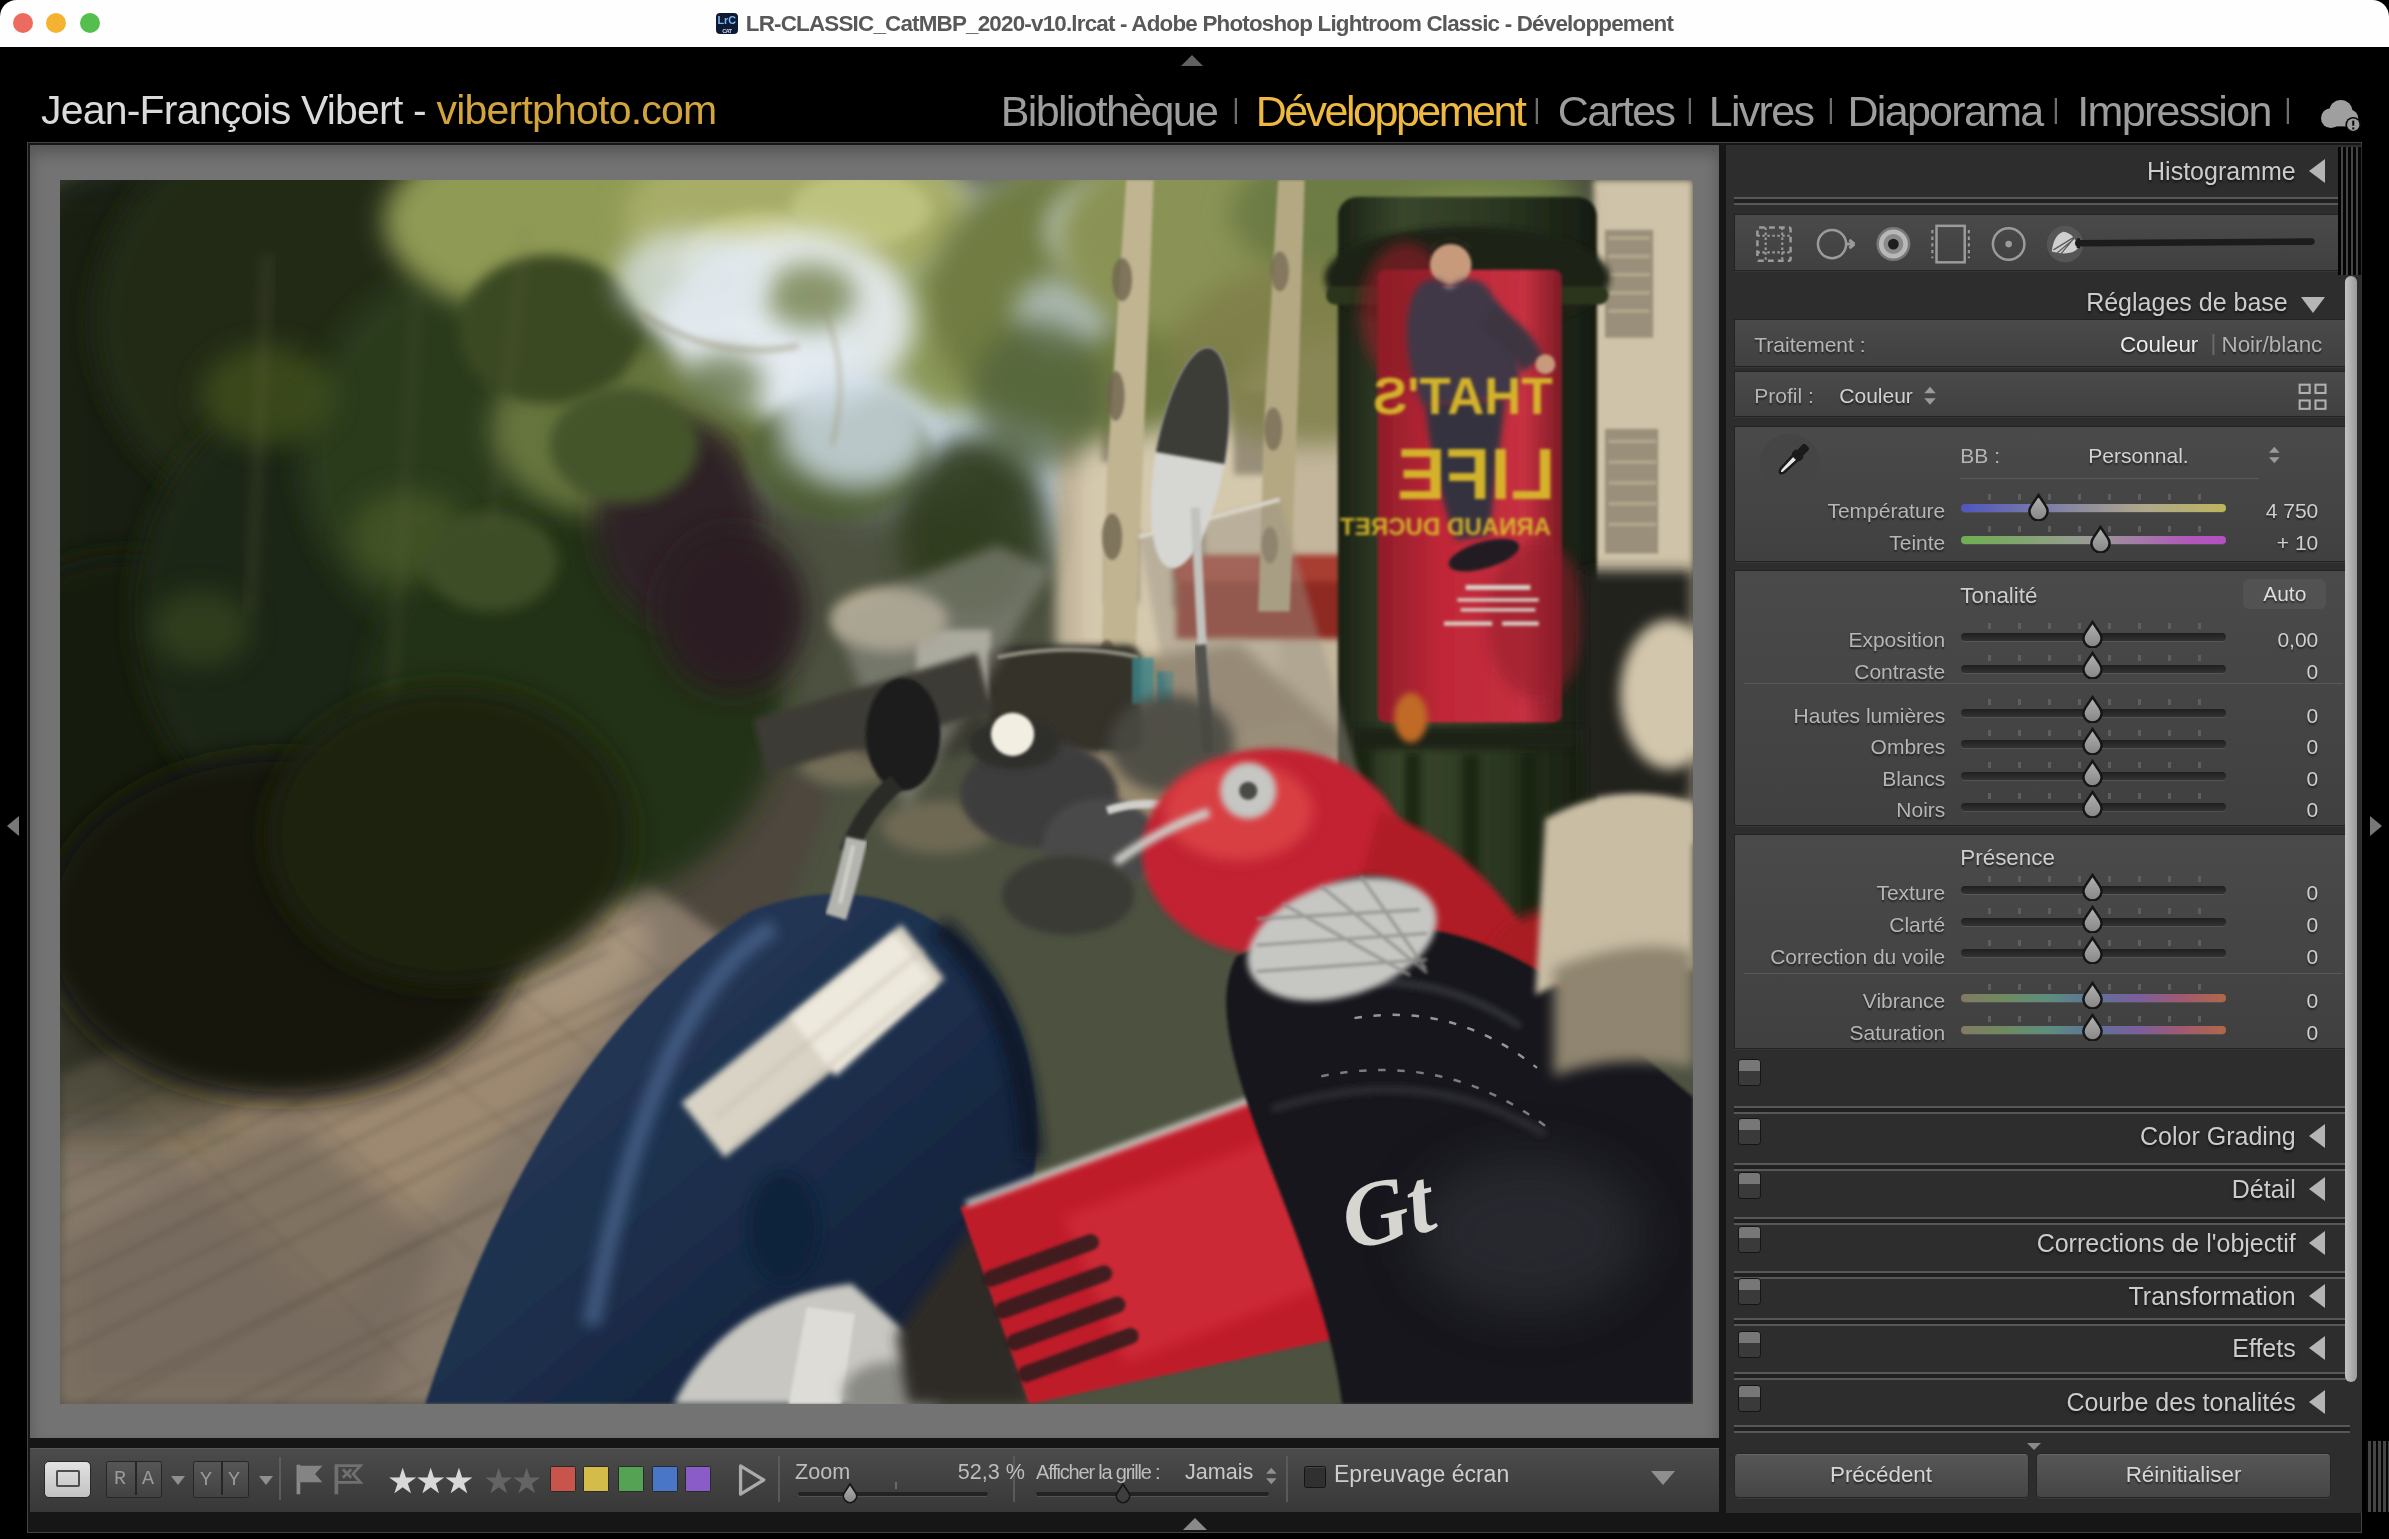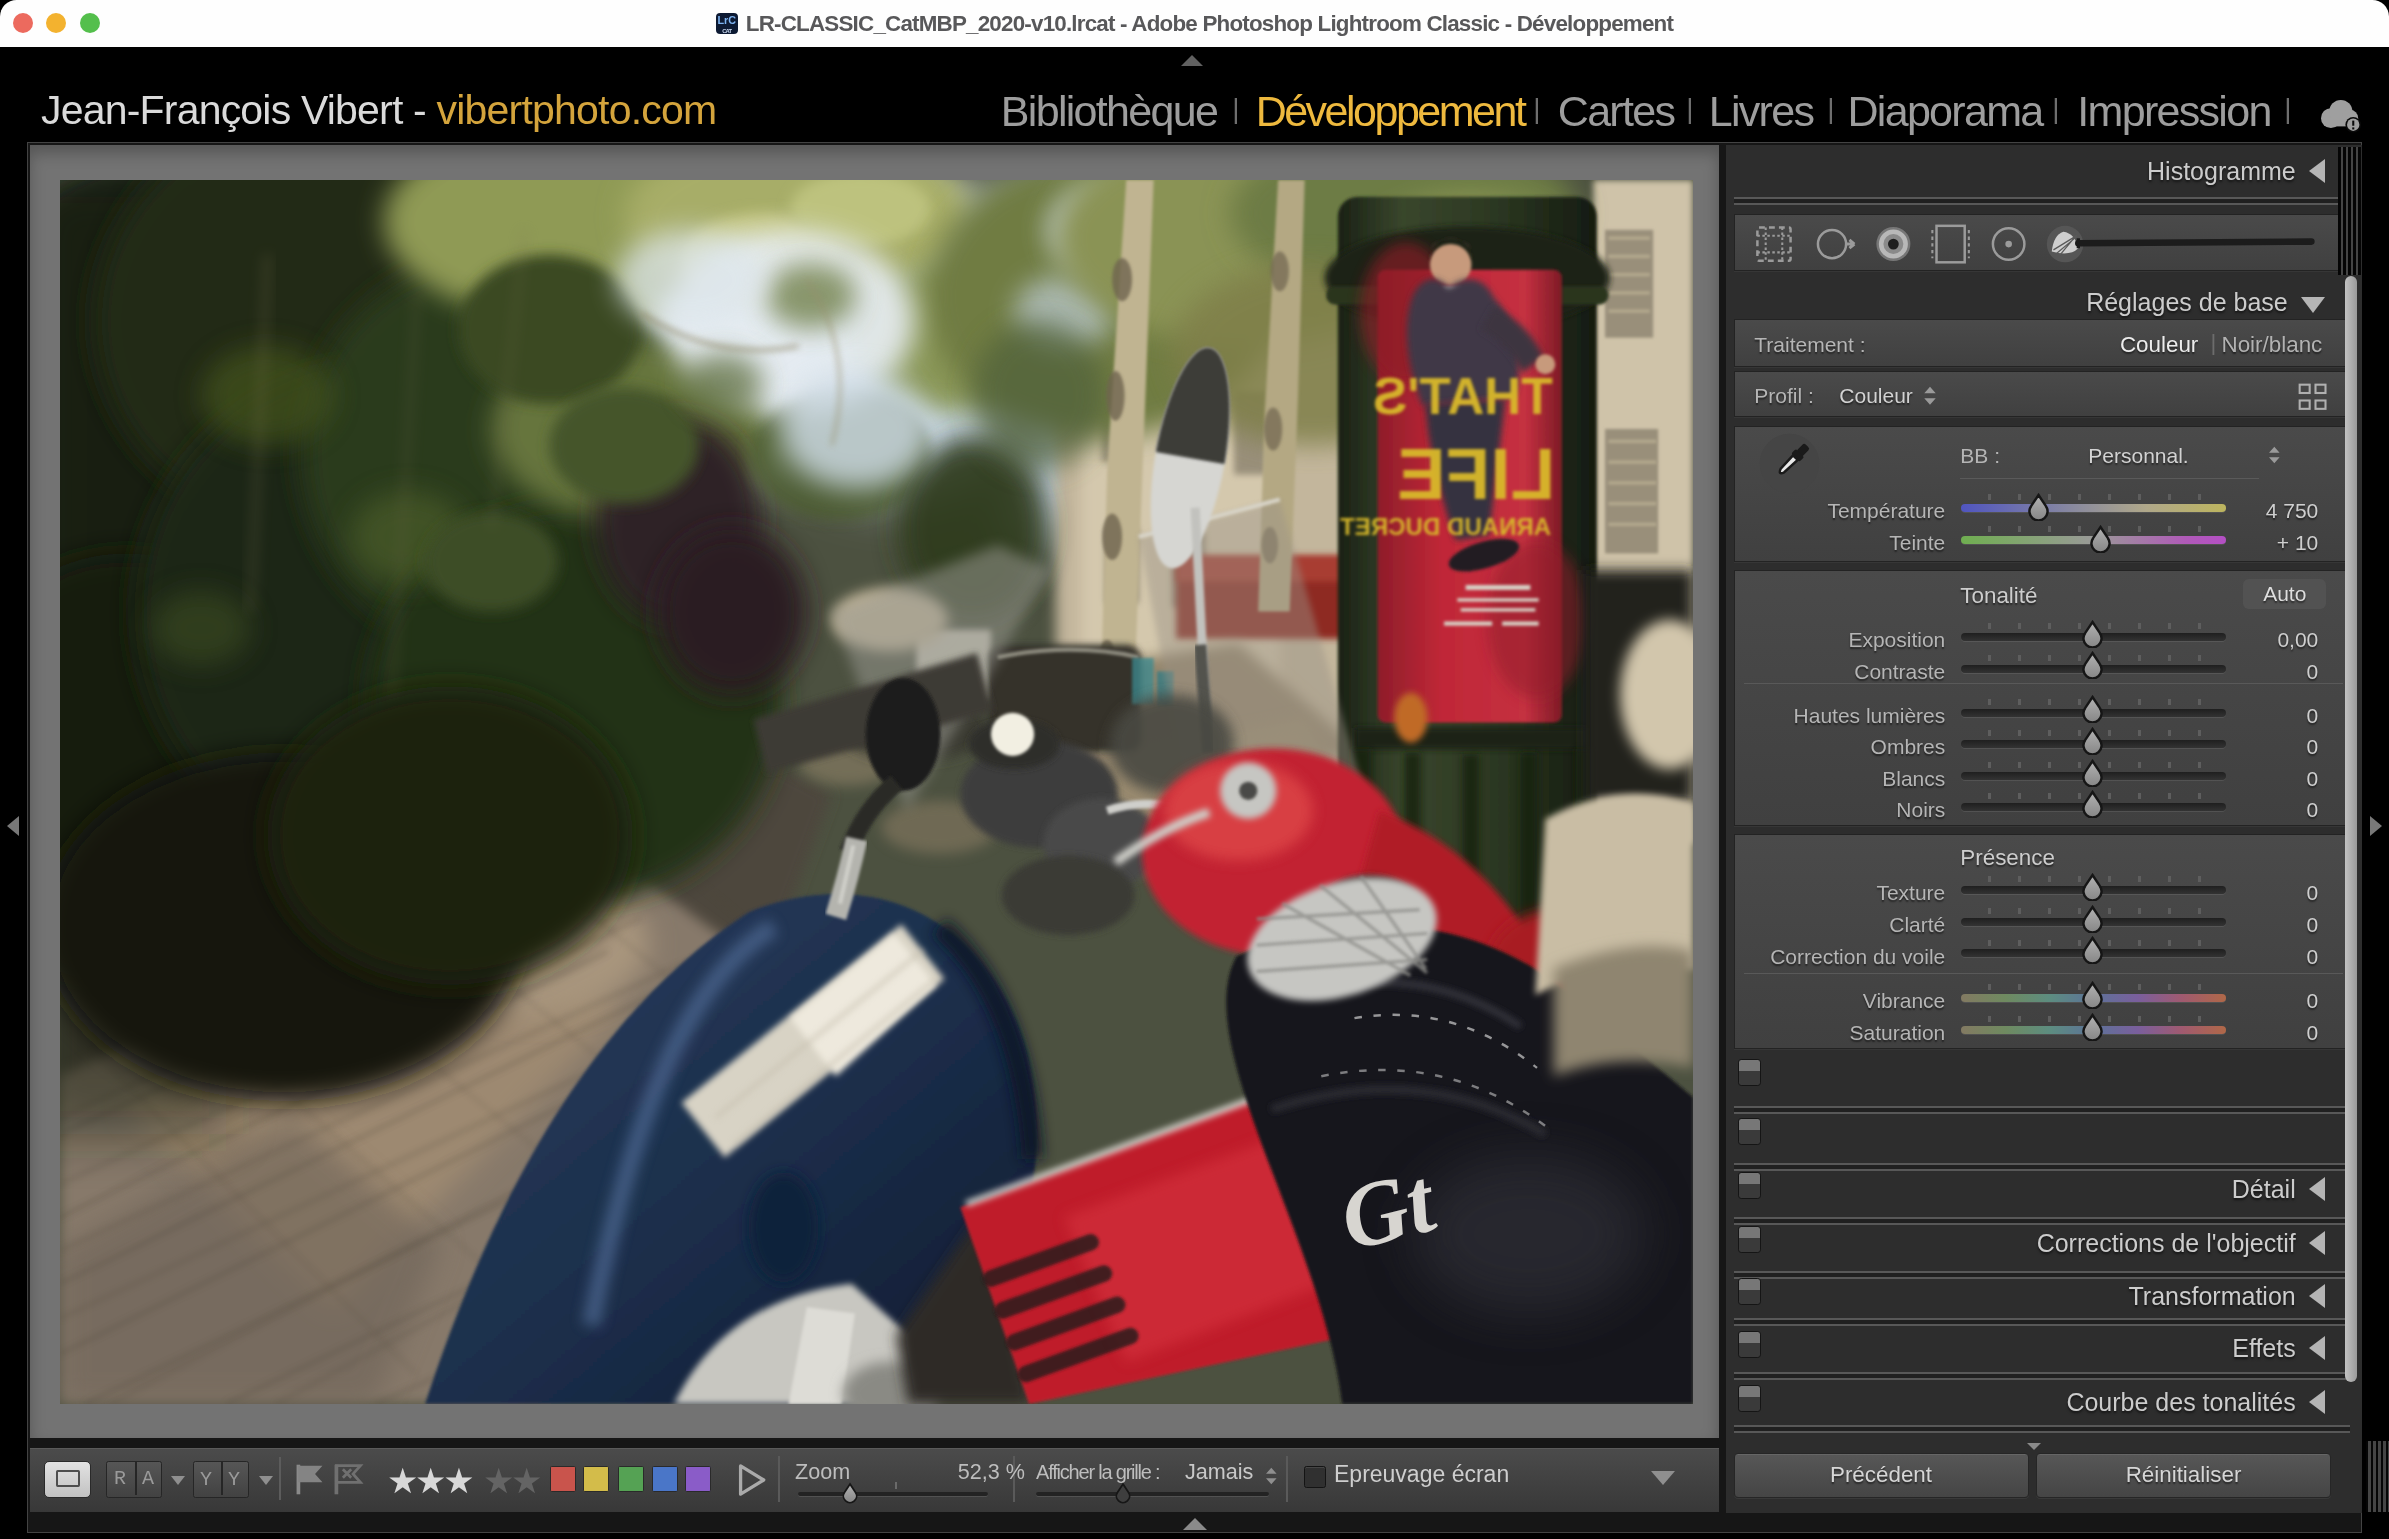--- a/index.html
+++ b/index.html
@@ -702,20 +702,21 @@
     <svg class="knob" style="left:345px; top:178px;" viewBox="0 0 30 34">
         <path d="M15 2.5 L24 16 A11 11 0 1 1 6 16 Z" fill="url(#kg)" stroke="#161616" stroke-width="3"></path>
       </svg>
     <div class="rvalue" style="left:492px; top:186px; width:91px;">0</div>
   </div>
 
   <div class="toggle" style="top:914px;"></div>
   <div class="dline" style="top:961px;"></div>
 
   <div class="toggle" style="top:973px;"></div>
+  <div class="phead" style="top:972px; line-height:38px;">Color Grading<span class="ltri" style="vertical-align:-3.3px;"></span><span style="display:inline-block;width:37px;"></span></div>
   <div class="dline" style="top:1018px;"></div>
 
   <div class="toggle" style="top:1027px;"></div>
   <div class="phead" style="top:1025px; line-height:38px;">Détail<span class="ltri" style="vertical-align:-3.3px;"></span><span style="display:inline-block;width:37px;"></span></div>
   <div class="dline" style="top:1072px;"></div>
 
   <div class="toggle" style="top:1081px;"></div>
   <div class="phead" style="top:1079px; line-height:38px;">Corrections de l'objectif<span class="ltri" style="vertical-align:-3.3px;"></span><span style="display:inline-block;width:37px;"></span></div>
   <div class="dline" style="top:1126px;"></div>
 

